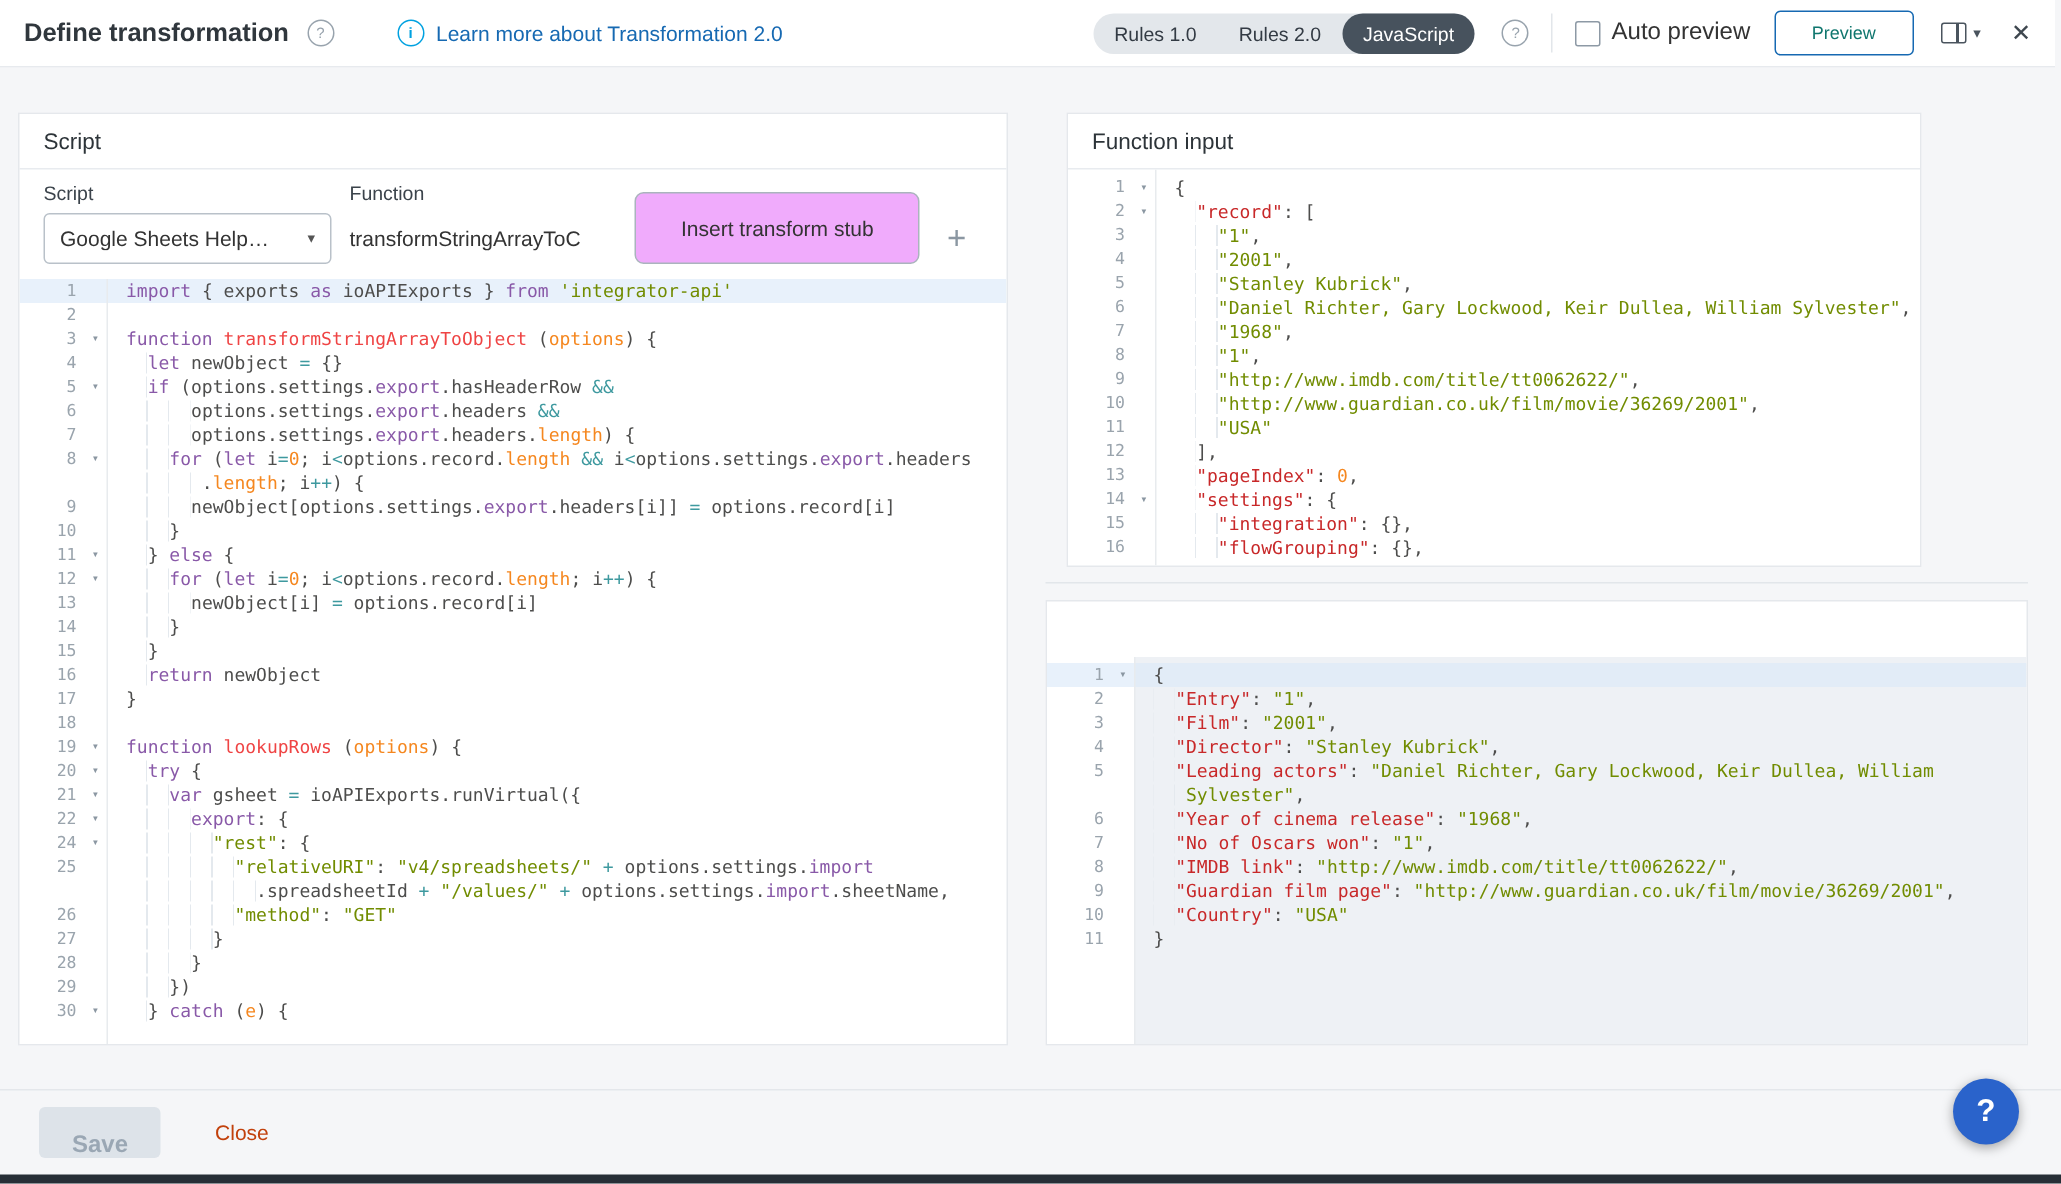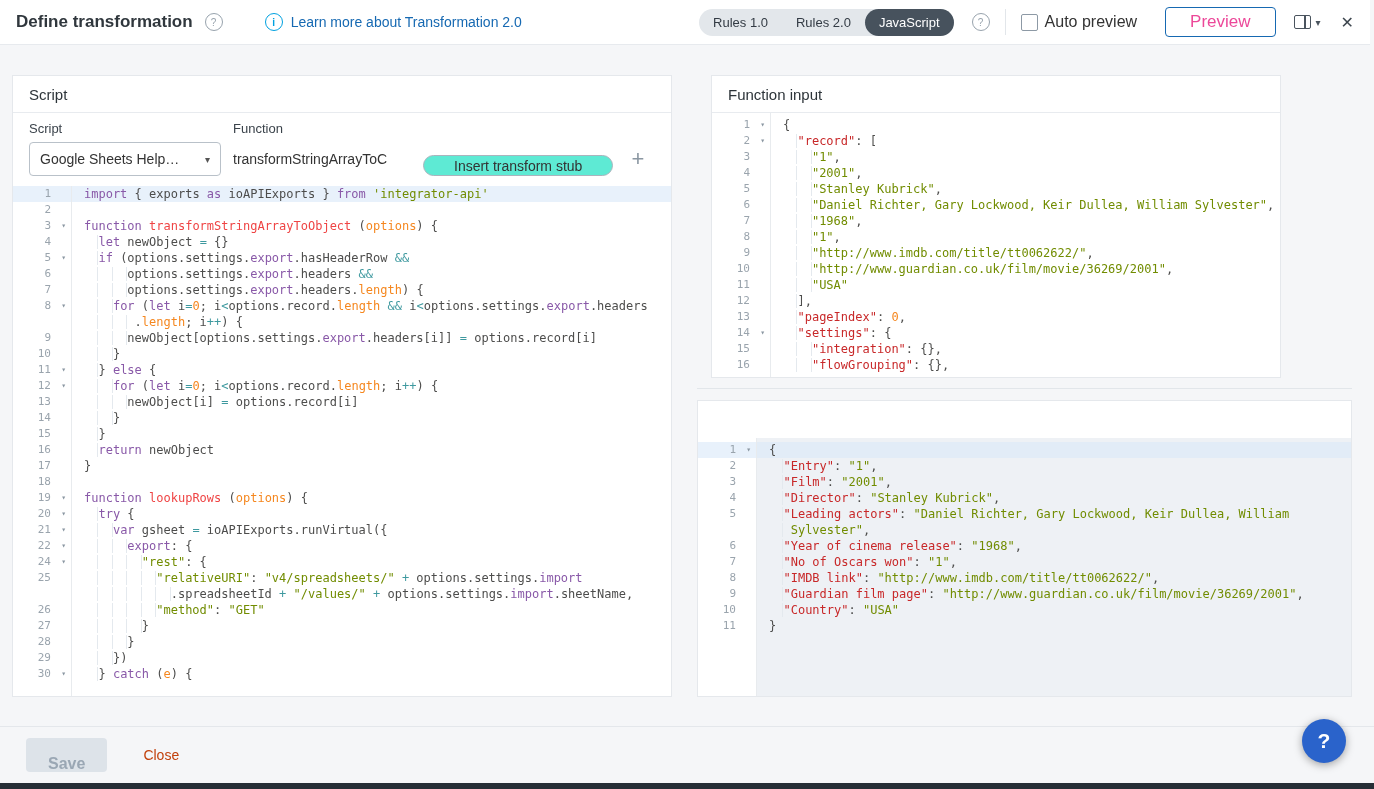--- a/index.html
+++ b/index.html
@@ -20,22 +20,22 @@
     color:#00a1e0;font-size:10px;font-weight:700;display:inline-flex;align-items:center;justify-content:center;flex:none}
   .info-ic::before{content:"i"}
   .learn-link{color:#1669b2;font-size:14px;margin-left:8px;cursor:pointer;text-decoration:none}
   .seg{display:flex;background:#e3e7eb;border-radius:14px;height:27px;align-items:center}
   .seg-item{padding:0 14px;font-size:13px;color:#333b44;line-height:27px;border-radius:14px;cursor:pointer;white-space:nowrap}
   .seg-item.active{background:#47525d;color:#fff}
   .tb-right .qicon{margin-left:18px}
   .vdiv{width:1px;height:26px;background:#e2e6ea;margin:0 15px}
   .chk{width:15px;height:15px;border:1px solid #8d99a5;border-radius:2px;background:#fff;flex:none;cursor:pointer}
   .chk-label{font-size:16px;color:#333;margin-left:7px;white-space:nowrap}
-  .btn-preview{margin-left:28px;height:30px;padding:0 24px;background:#fff;border:1px solid #1669b2;
-    border-radius:4px;color:#ec4899;font-size:17px;font-family:inherit;cursor:pointer}
+  .btn-preview{margin-left:16px;height:30px;padding:0 24px;background:#fff;border:1px solid #1669b2;
+    border-radius:4px;color:#0f766e;font-size:12px;font-family:inherit;cursor:pointer}
   .cols-wrap{display:inline-flex;align-items:center;margin-left:18px;cursor:pointer}
   .ci-box{width:17px;height:14px;border:1.5px solid #4a545e;border-radius:2px;position:relative;display:inline-block;box-sizing:border-box}
   .ci-div{position:absolute;right:4px;top:0;bottom:0;width:1.5px;background:#4a545e}
   .caret{color:#4a545e;font-size:10px;margin-left:5px}
   .close-x{margin-left:20px;color:#3e474f;font-size:16px;cursor:pointer}
   .close-x::before{content:"✕"}
   
   .card{position:absolute;background:#fff;border:1px solid #e5e8ec;box-sizing:border-box}
   #left-card{left:12px;top:75px;width:660px;height:622px}
   #input-card{left:711px;top:75px;width:570px;height:303px}
@@ -48,22 +48,22 @@
     box-sizing:border-box;display:flex;align-items:flex-end}
   .fcol{display:flex;flex-direction:column}
   .flabel{font-size:13px;color:#3b434b;margin-bottom:6px}
   .select{width:192px;height:34px;border:1px solid #b9c1c9;border-radius:4px;display:flex;
     align-items:center;padding:0 10px;box-sizing:border-box;font-size:14px;color:#333;cursor:pointer;background:#fff}
   .sel-text{flex:1;white-space:nowrap;overflow:hidden}
   .sel-caret{color:#555;font-size:10px;margin-left:6px}
   .fcol-fn{margin-left:12px;width:176px}
   .fn-value{height:34px;display:flex;align-items:center;font-size:14px;color:#333;
     white-space:nowrap;overflow:hidden;cursor:pointer}
-  .btn-stub{margin-left:14px;height:21px;padding:0 30px;border:1px solid #aab4bd;background:#5eead4;
-    border-radius:16px;font-size:14px;color:#333;font-family:inherit;cursor:pointer;white-space:nowrap}
+  .btn-stub{margin-left:14px;height:48px;padding:0 30px;border:1px solid #aab4bd;background:#f0abfc;
+    border-radius:6px;font-size:14px;color:#333;font-family:inherit;cursor:pointer;white-space:nowrap}
   .plus{margin-left:18px;height:34px;display:flex;align-items:center;color:#8b97a2;font-size:22px;cursor:pointer}
   .plus::before{content:"+"}
   
   .editor{position:absolute;left:0;right:0;bottom:0;font-family:"DejaVu Sans Mono","Liberation Mono",monospace;
     font-size:12px;line-height:16px;overflow:hidden;color:#4d4d4c}
   #script-editor{top:110px}
   #input-editor{top:37px;padding-top:4px}
   #output-editor{top:37px;padding-top:4px;background:linear-gradient(90deg,#fff 0,#fff 58px,#eef1f5 58px,#eef1f5 100%)}
   .gutline{position:absolute;top:0;bottom:0;left:58px;width:1px;background:#e8ebee}
   .crow{display:flex;height:16px}

